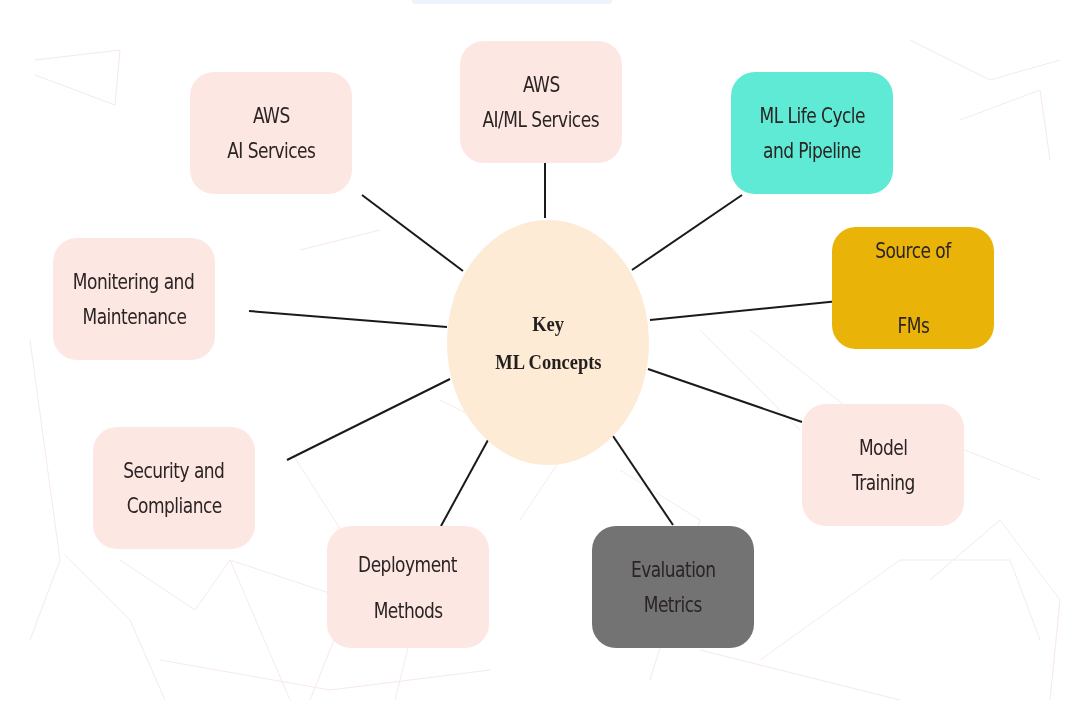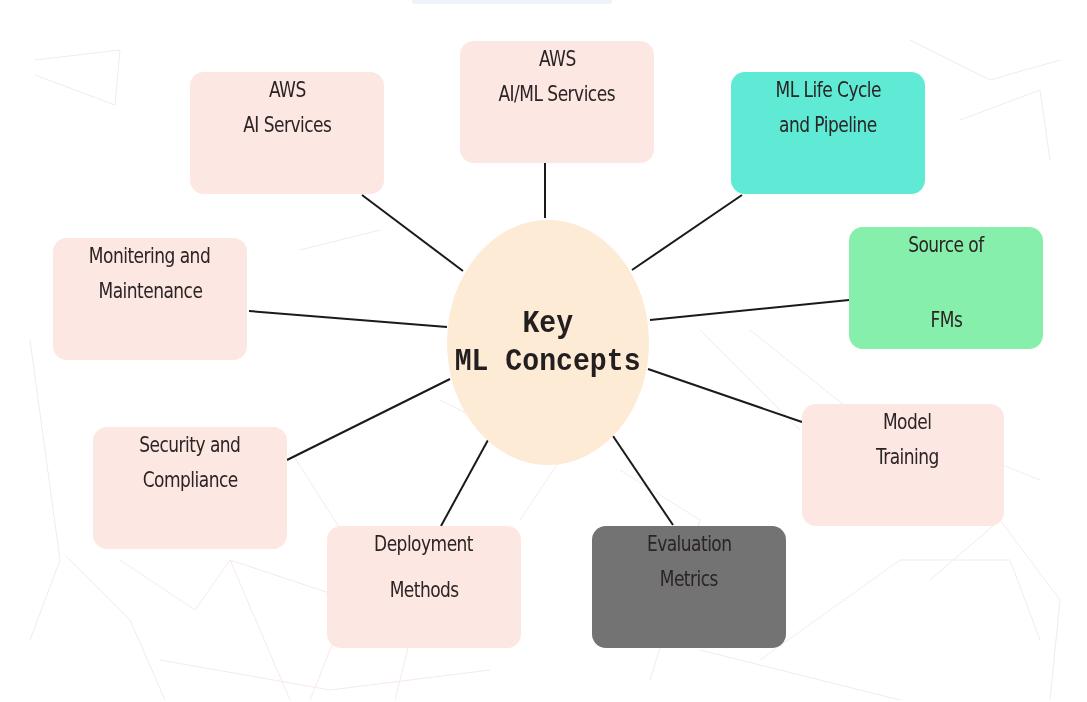--- a/index.html
+++ b/index.html
@@ -1,27 +1,27 @@
 <!DOCTYPE html>
 <html><head>
 <meta charset="utf-8">
 <style>
   html, body { margin:0; padding:0; }
   body { width:1087px; height:702px; background:#ffffff; position:relative; overflow:hidden;
          font-family:"Liberation Sans", sans-serif; }
   #bg { position:absolute; left:0; top:0; width:1087px; height:702px; }
   .top-sliver { position:absolute; left:412px; top:0; width:200px; height:4px; background:#eef3fb; border-radius:0 0 4px 4px; }
-  .node { position:absolute; width:194px; height:122px; background:#fde7e3; border-radius:14px;
-          display:flex; flex-direction:column; align-items:center; justify-content:flex-start;
+  .node { position:absolute; width:162px; height:122px; background:#fde7e3; border-radius:24px;
+          display:flex; flex-direction:column; align-items:center; justify-content:center;
           color:#2b2424; font-size:22px; line-height:35px; text-align:center;
           font-family:"DejaVu Sans", sans-serif; font-stretch:condensed; letter-spacing:-0.6px; transform-origin:center; }
   .node span { display:block; transform:scaleX(0.86); white-space:nowrap; }
   .center { position:absolute; left:447px; top:220px; width:202px; height:245px; border-radius:50%;
             background:#fdebd6; display:flex; flex-direction:column; align-items:center; justify-content:center;
-            font-family:Liberation Mono, monospace; font-weight:bold; color:#231f1f; font-size:32px; line-height:38px; }
+            font-family:Liberation Serif, serif; font-weight:bold; color:#231f1f; font-size:21px; line-height:38px; }
   .center span { display:block; transform:scaleX(0.88); white-space:nowrap; }
 </style>
 </head>
 <body>
 
 <svg id="bg" viewBox="0 0 1087 702">
   <g stroke="#f7e9e9" stroke-width="1" fill="none">
     <polyline points="35,60 120,50 115,105 35,75"></polyline>
     <polyline points="30,340 60,560 30,640"></polyline>
     <polyline points="65,555 130,620 165,700"></polyline>
@@ -65,25 +65,25 @@
 </div>
 
 <div class="node" style="left: 460px; top: 41px; background: rgb(253, 231, 227);">
   <span>AWS</span>
   <span>AI/ML Services</span>
 </div>
 <div class="node" style="left: 731px; top: 72px; background: #5eead4;">
   <span>ML Life Cycle</span>
   <span>and Pipeline</span>
 </div>
-<div class="node" style="left: 849px; top: 227px; background: #86efac; gap: 40px;">
+<div class="node" style="left: 832px; top: 227px; background: #eab308; gap: 40px;">
   <span>Source of</span>
   <span>FMs</span>
 </div>
-<div class="node" style="left: 802px; top: 404px; background: rgb(253, 231, 227); padding-left: 8px;">
+<div class="node" style="left: 802px; top: 404px; background: rgb(253, 231, 227);">
   <span>Model</span>
   <span>Training</span>
 </div>
 <div class="node" style="left: 592px; top: 526px; background: #737373;">
   <span>Evaluation</span>
   <span>Metrics</span>
 </div>
 <div class="node" style="left: 327px; top: 526px; background: rgb(253, 231, 227); gap: 11px;">
   <span>Deployment</span>
   <span>Methods</span>

